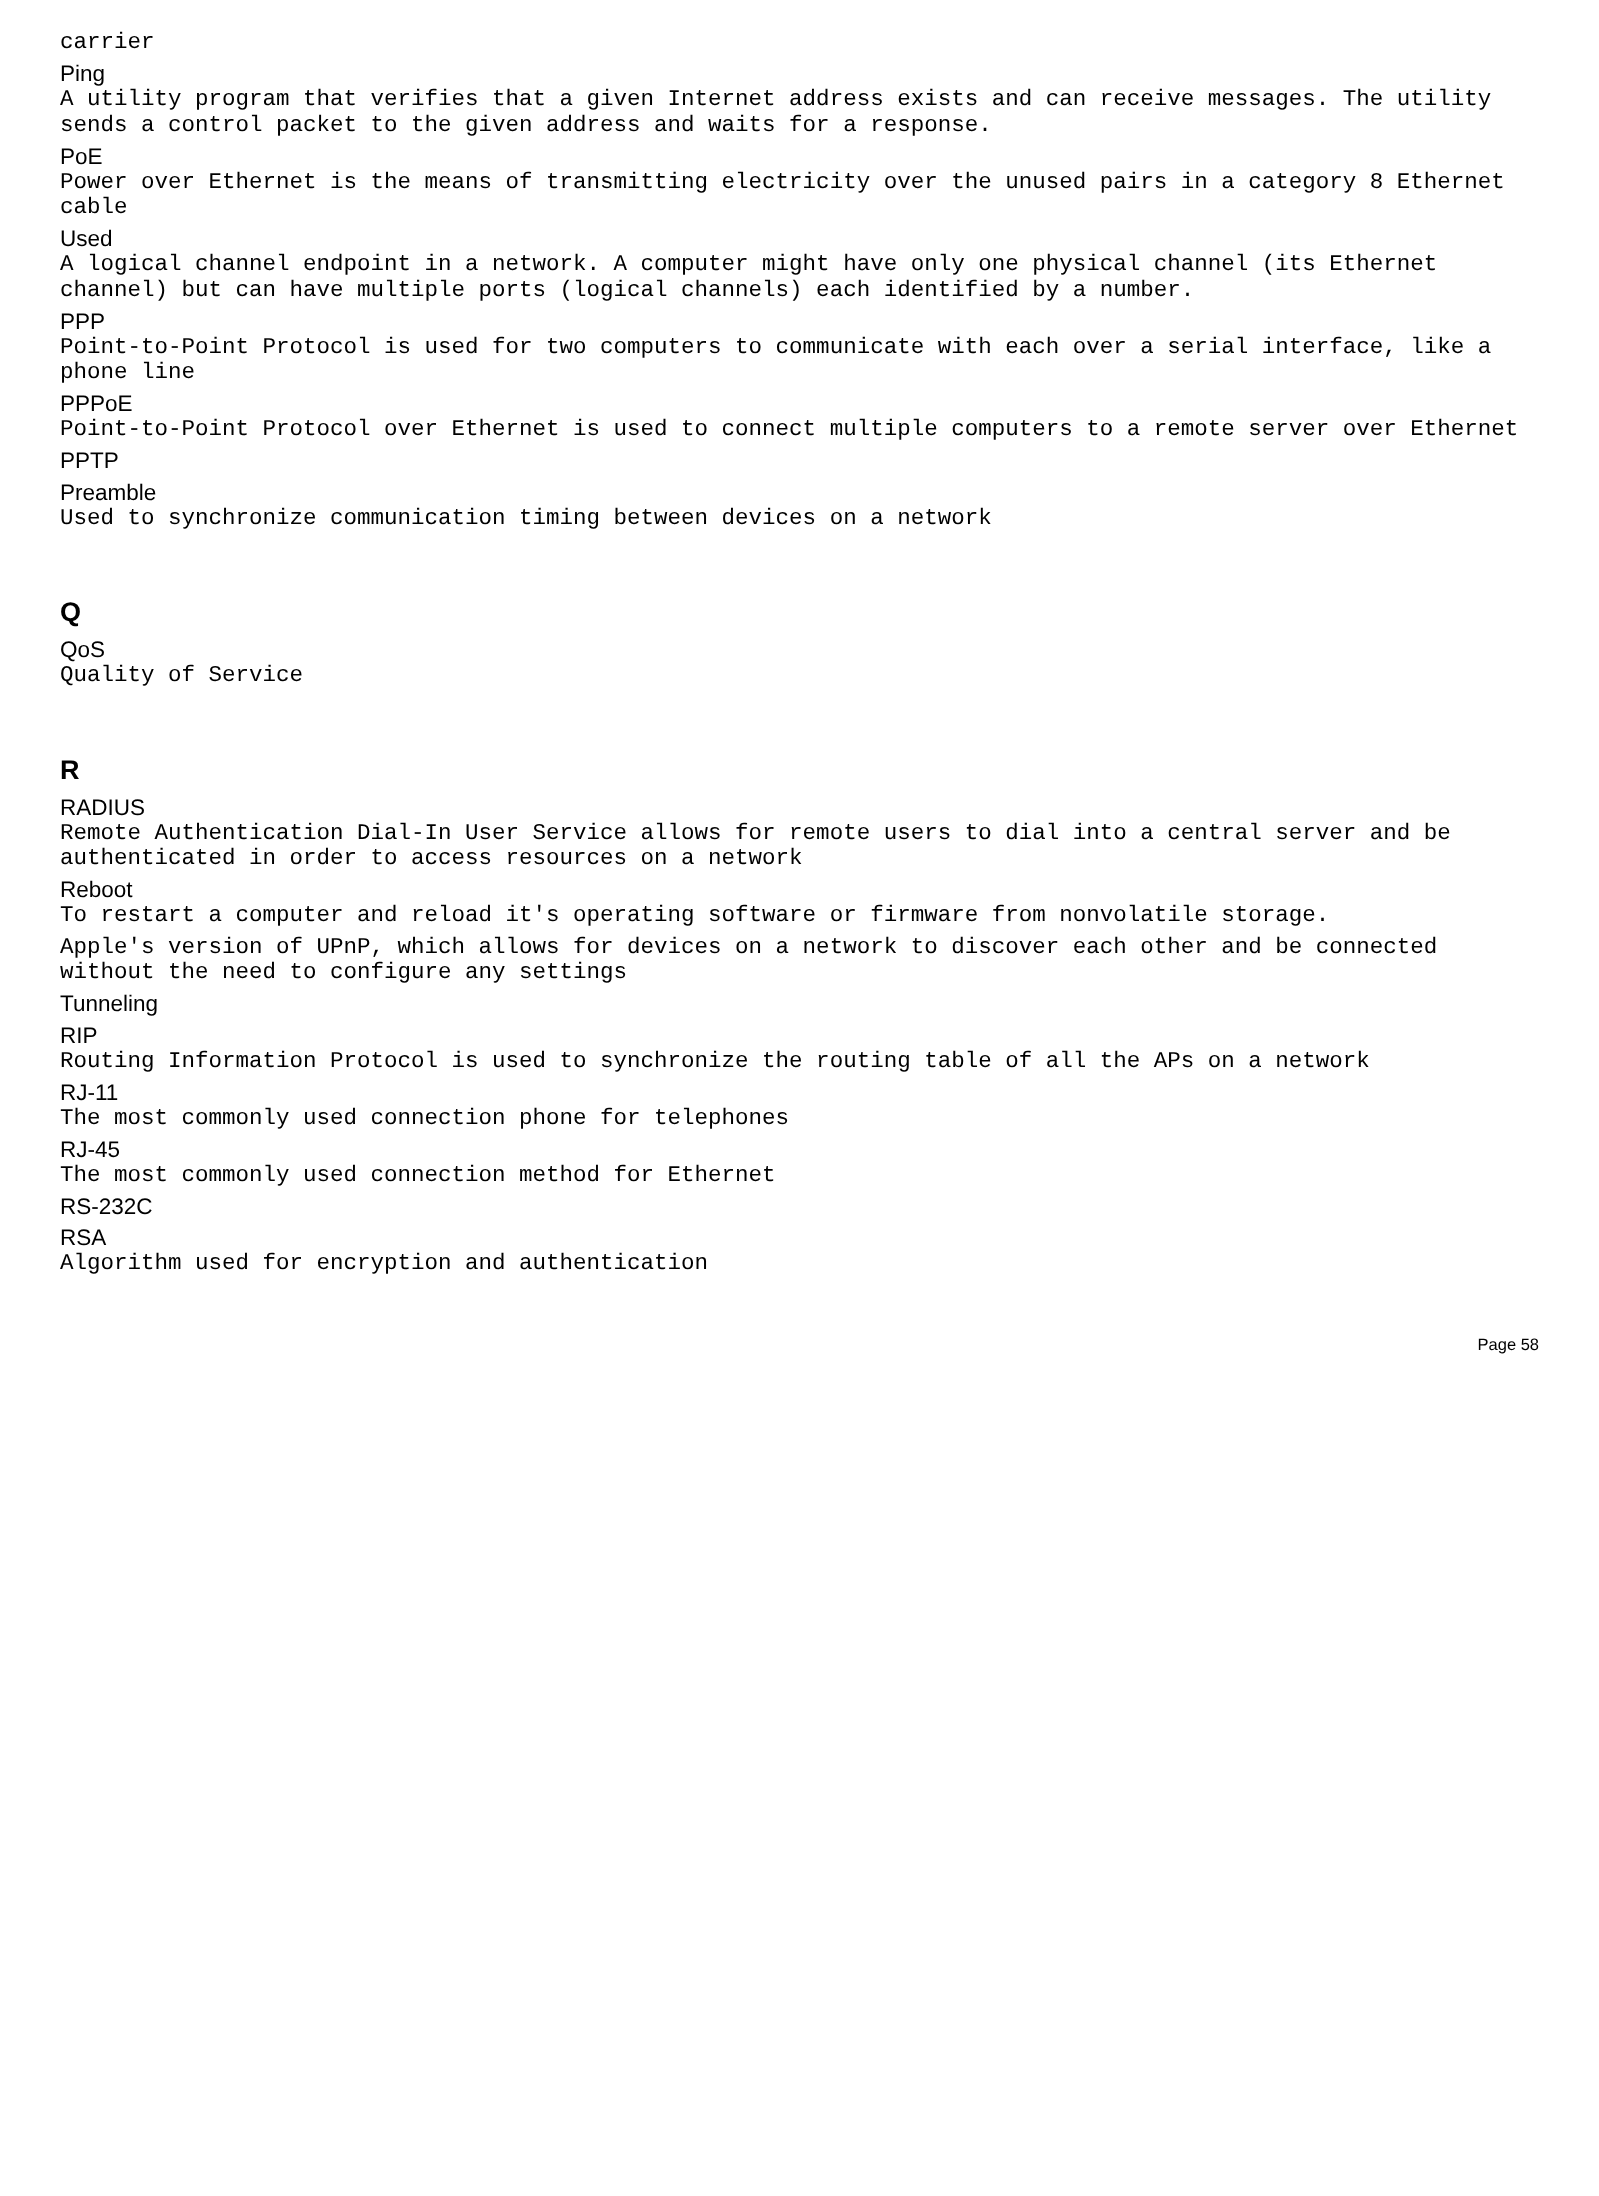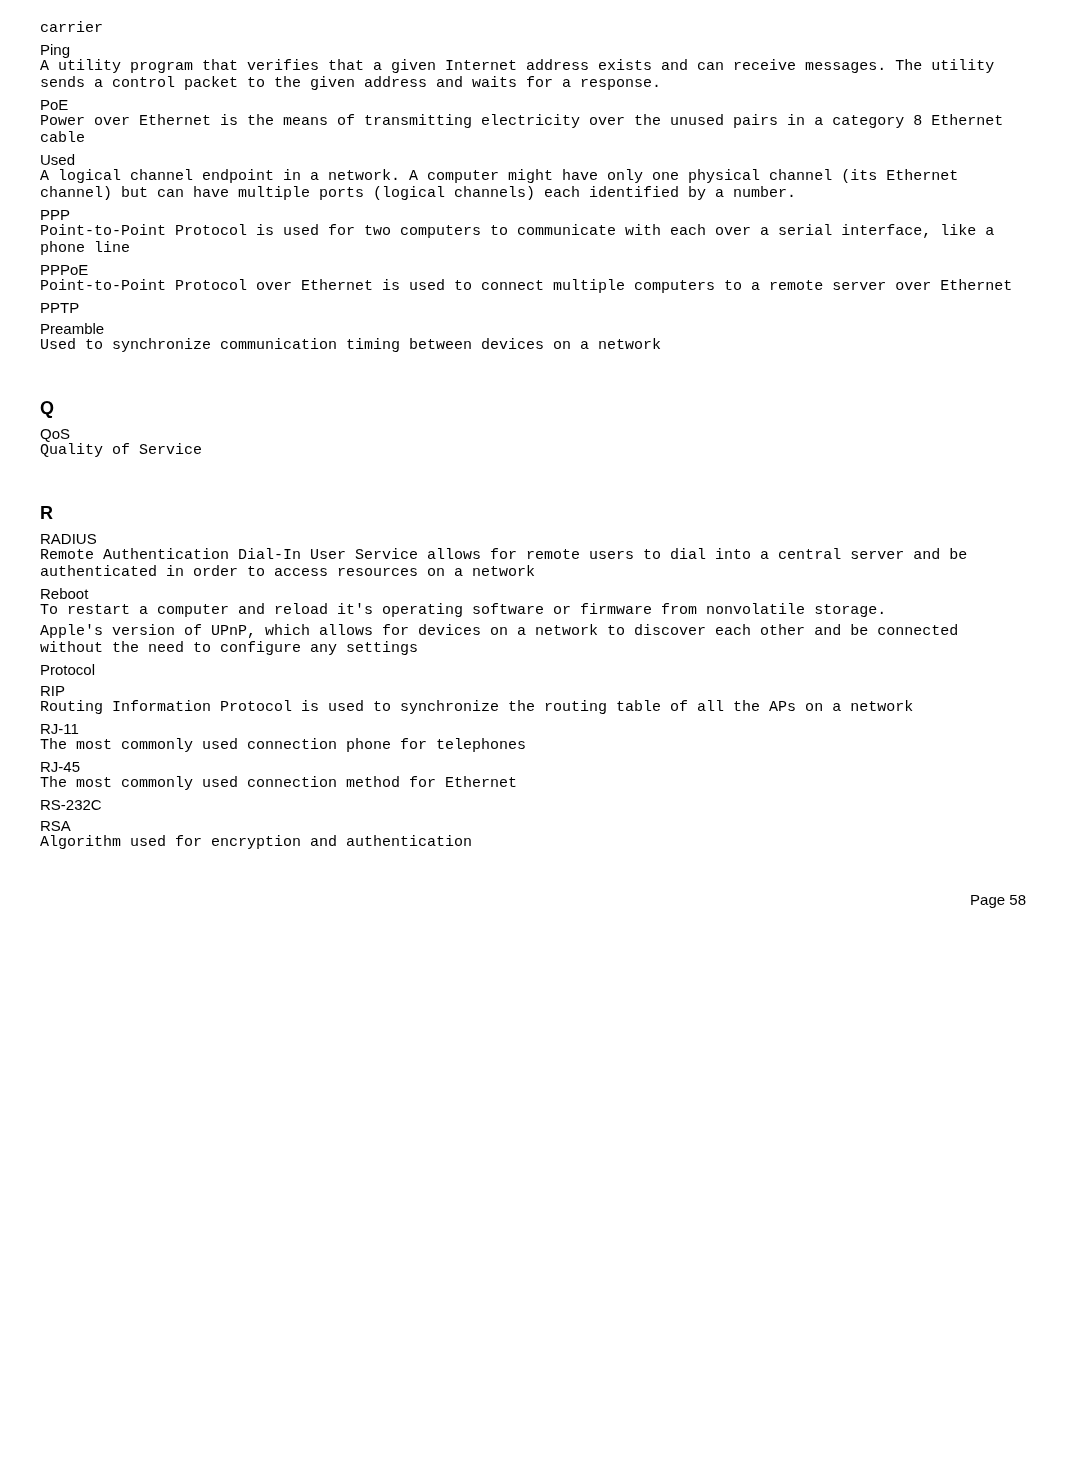--- a/index.html
+++ b/index.html
@@ -34,21 +34,21 @@
       margin-top: 24px;
       margin-bottom: 6px;
       display: block;
     }
     .spacer {
       height: 16px;
     }
     .page-number {
       text-align: right;
       margin-top: 40px;
-      font-size: 15px;
+      font-size: 11px;
     }
   </style>
 </head>
 <body>
 
 <div class="entry">
   <span class="definition">carrier</span>
 </div>
 
 <div class="entry">
@@ -109,21 +109,21 @@
   <div class="entry">
     <span class="term">Reboot</span>
     <span class="definition">To restart a computer and reload it's operating software or firmware from nonvolatile storage.</span>
   </div>
 
   <div class="entry">
     <span class="definition">Apple's version of UPnP, which allows for devices on a network to discover each other and be connected without the need to configure any settings</span>
   </div>
 
   <div class="entry">
-    <span class="term">Protocol</span>
+    <span class="term">Tunneling</span>
   </div>
 
   <div class="entry">
     <span class="term">RIP</span>
     <span class="definition">Routing Information Protocol is used to synchronize the routing table of all the APs on a network</span>
   </div>
 
   <div class="entry">
     <span class="term">RJ-11</span>
     <span class="definition">The most commonly used connection phone for telephones</span>

